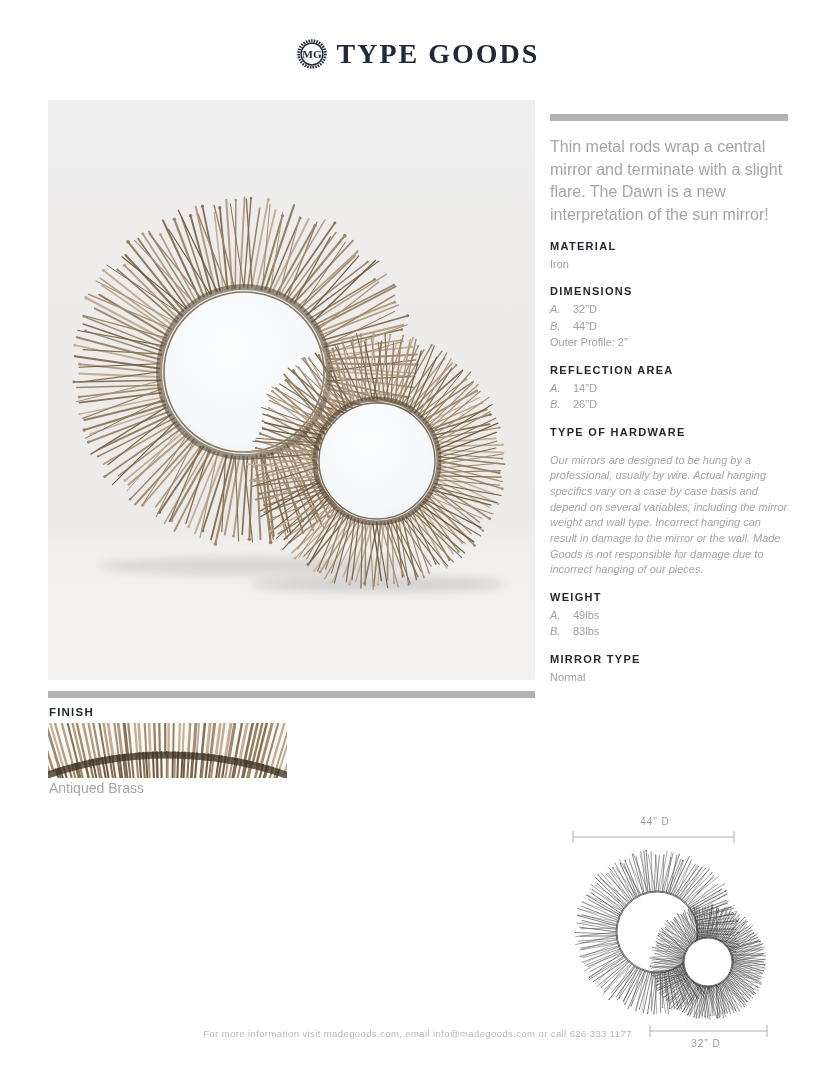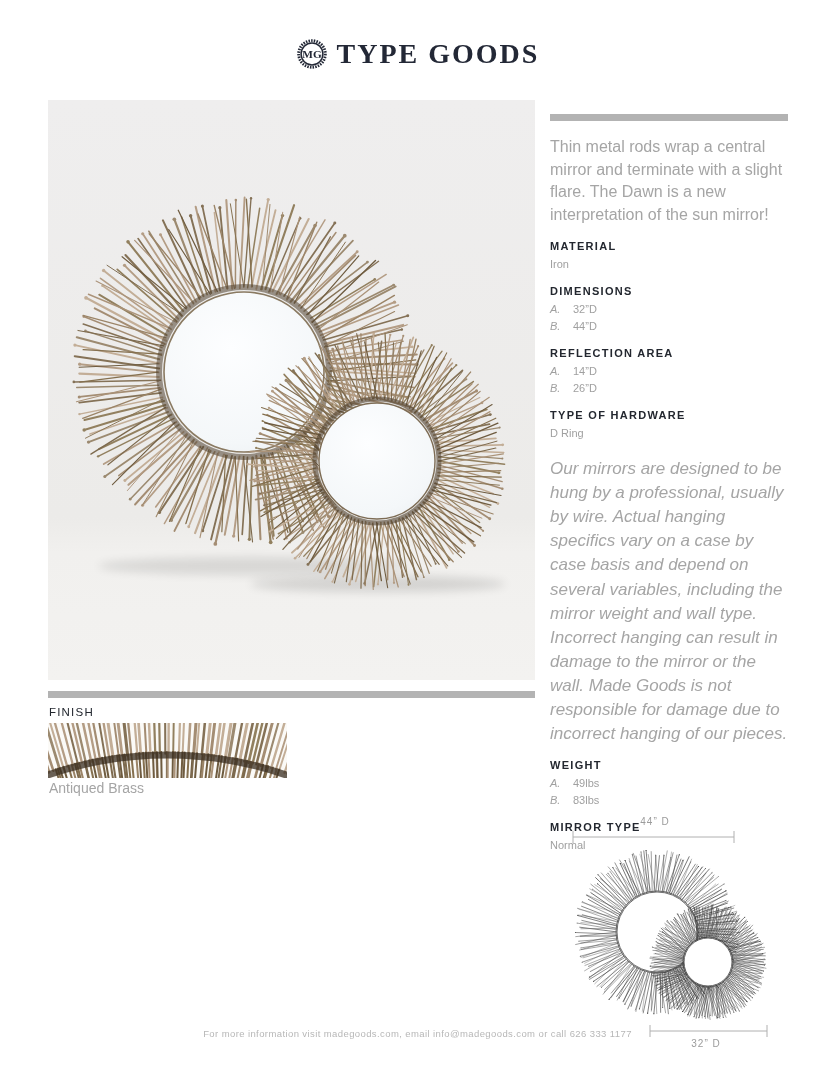--- a/index.html
+++ b/index.html
@@ -18,24 +18,24 @@
   .photo{position:absolute; left:48px; top:100px; width:487px; height:580px;}
   .photo svg{display:block;}
   
   .right-col{position:absolute; left:550px; top:101px; width:238px;}
   .title{font-size:22px; font-weight:bold; letter-spacing:5px; color:#23272f; line-height:1;}
   .title-bar{height:7px; background:#b3b3b3; margin-top:13px; margin-bottom:15px;}
   .desc{font-size:16px; color:#a5a5a5; line-height:1.42; margin:0 0 4px 0;}
   .spec-heading{font-size:11px; font-weight:bold; letter-spacing:1.3px; color:#23272f; margin:13px 0 4px 0;}
   .spec-line{font-size:11px; color:#a0a0a0; line-height:1.5; display:flex;}
   .spec-label{font-style:italic; width:23px; flex:0 0 auto;}
-  .disclaimer{font-style:italic; font-size:17px; color:#a5a5a5; line-height:1.42; margin:15px 0 2px 0;}
+  .disclaimer{font-style:italic; font-size:11px; color:#a5a5a5; line-height:1.42; margin:15px 0 2px 0;}
   
   .photo-bar{position:absolute; left:48px; top:691px; width:487px; height:7px; background:#b3b3b3;}
-  .finish-heading{position:absolute; left:49px; top:706px; font-size:11.5px; font-weight:normal; letter-spacing:1.2px; color:#23272f;text-align:center;}
+  .finish-heading{position:absolute; left:49px; top:706px; font-size:11.5px; font-weight:bold; letter-spacing:1.2px; color:#23272f;text-align:center;}
   .swatch{position:absolute; left:48px; top:723px; width:239px; height:55px;}
   .finish-name{position:absolute; left:49px; top:780px; font-size:14px; color:#a5a5a5;}
   
   .drawing-wrap{position:absolute; left:563px; top:816px; width:240px; height:245px;}
   .dim-label{position:absolute; font-size:10px; color:#9b9b9b; letter-spacing:1px; text-align:center; width:90px;}
   .dim-label.top{left:47px; top:0px;}
   .dim-label.bottom{left:98px; top:222px;}
   
   .footer{position:absolute; left:0; right:0; top:1028px; text-align:center;
     font-size:9.5px; color:#b7b7b7; letter-spacing:0.4px;}
@@ -610,33 +610,33 @@
         </div>
         <div class="spec-heading">DIMENSIONS</div>
         <div class="spec-line">
           <span class="spec-label">A.</span>
           <span class="spec-value">32”D</span>
         </div>
         <div class="spec-line">
           <span class="spec-label">B.</span>
           <span class="spec-value">44”D</span>
         </div>
+        <div class="spec-line">
+          <span class="spec-value">Outer Profile: 2”</span>
+        </div>
         <div class="spec-heading">REFLECTION AREA</div>
         <div class="spec-line">
           <span class="spec-label">A.</span>
           <span class="spec-value">14”D</span>
         </div>
         <div class="spec-line">
           <span class="spec-label">B.</span>
           <span class="spec-value">26”D</span>
         </div>
         <div class="spec-heading">TYPE OF HARDWARE</div>
-        <div class="spec-line">
-          <span class="spec-value">D Ring</span>
-        </div>
         <p class="disclaimer">Our mirrors are designed to be hung by a professional, usually by wire. Actual hanging specifics vary on a case by case basis and depend on several variables, including the mirror weight and wall type. Incorrect hanging can result in damage to the mirror or the wall. Made Goods is not responsible for damage due to incorrect hanging of our pieces.</p>
         <div class="spec-heading">WEIGHT</div>
         <div class="spec-line">
           <span class="spec-label">A.</span>
           <span class="spec-value">49lbs</span>
         </div>
         <div class="spec-line">
           <span class="spec-label">B.</span>
           <span class="spec-value">83lbs</span>
         </div>

